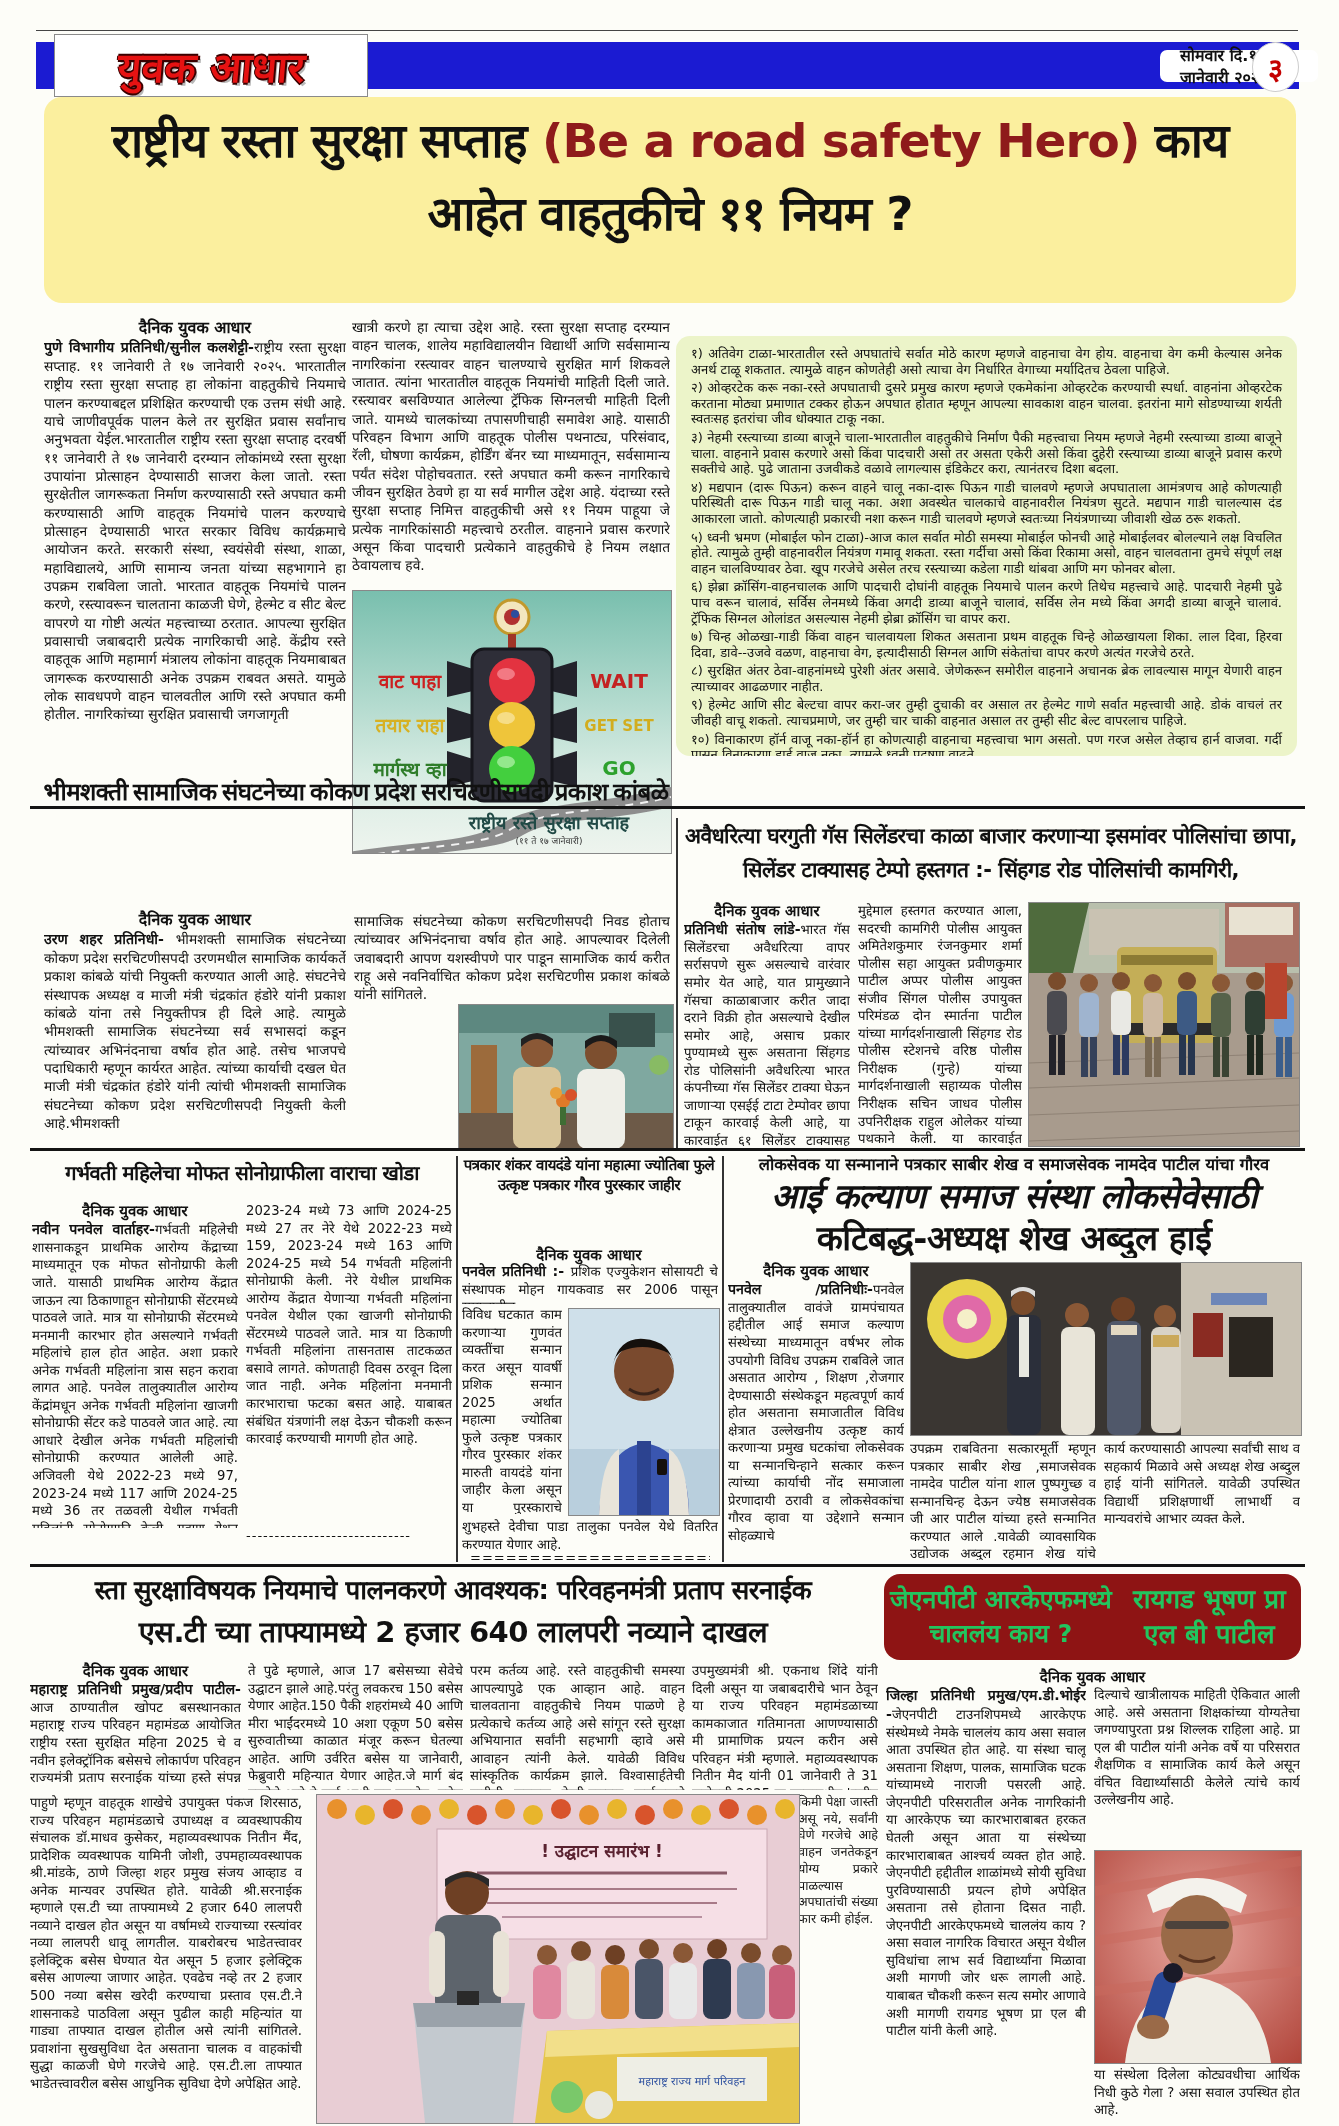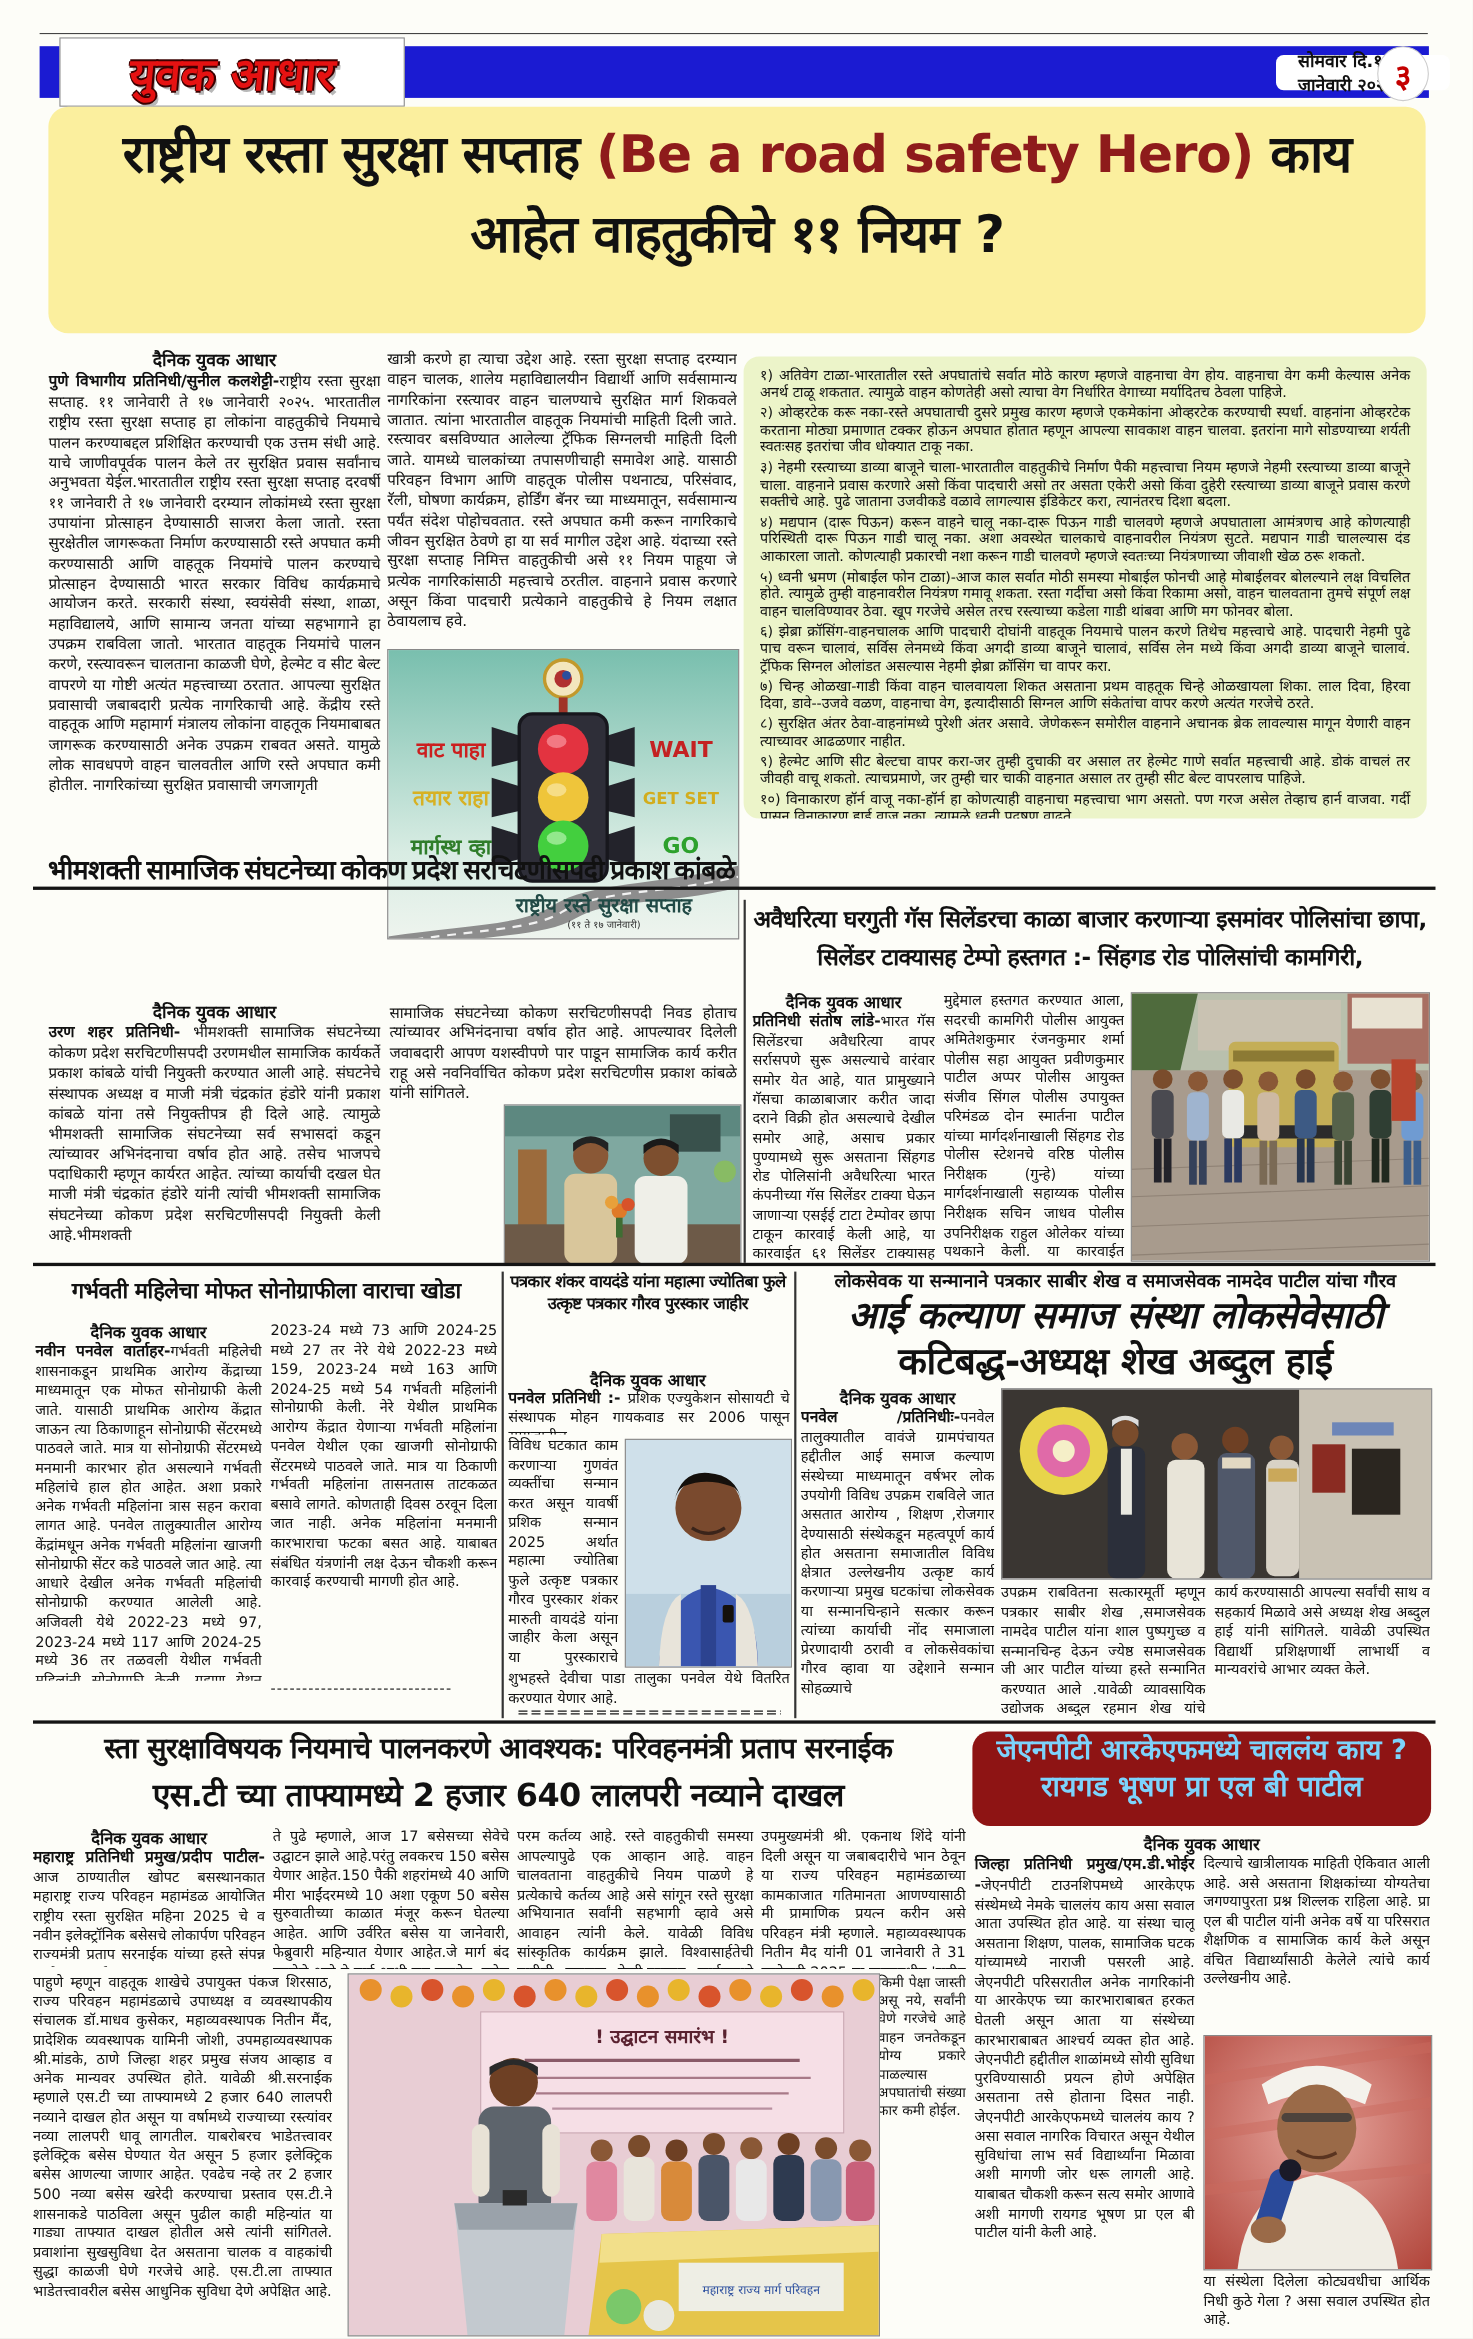--- a/index.html
+++ b/index.html
@@ -27,21 +27,21 @@
   .credit{font-weight:800;font-size:16px;text-align:center;}
   .bodytx{font-size:13.8px;line-height:1.33;text-align:justify;overflow:hidden;}
   .bodytx b{font-size:14.2px;}
   .rules-box{background:#ecf4c9;border-radius:14px;padding:10px 15px;box-sizing:border-box;overflow:hidden;}
   .rules-box p{margin:0 0 3px 0;font-size:13px;line-height:1.2;text-align:justify;}
 
   .headline{font-weight:800;text-align:center;line-height:1.3;overflow:hidden;letter-spacing:-0.5px;}
   .kicker{font-weight:800;text-align:center;overflow:hidden;}
   .dashes{font-size:13px;letter-spacing:1px;overflow:hidden;white-space:nowrap;}
 
-  .jnpt-box{background:#8e1414;border-radius:16px;color:#7dd3fc;display:flex;flex-direction:column;
+  .jnpt-box{background:#8e1414;border-radius:16px;color:#22c55e;display:flex;flex-direction:row;
             align-items:center;justify-content:flex-start;}
   .jnpt-box div{font-weight:800;text-align:center;line-height:1.35;}
 
   .photo{border:1px solid #888;overflow:hidden;background:#ddd;}
   svg{display:block;}
 </style>
 </head>
 <body>
 
 <div class="page">
@@ -112,21 +112,21 @@
 
       <text x="266" y="97" text-anchor="middle" font-size="20" font-weight="bold" fill="#c42222" font-family="DejaVu Sans, sans-serif">WAIT</text>
       <text x="266" y="140" text-anchor="middle" font-size="15" font-weight="bold" fill="#d2ad1e" font-family="DejaVu Sans, sans-serif">GET SET</text>
       <text x="266" y="184" text-anchor="middle" font-size="20" font-weight="bold" fill="#2da12d" font-family="DejaVu Sans, sans-serif">GO</text>
 
       <text x="196" y="238" text-anchor="middle" font-size="18" font-weight="bold" fill="#214a46">राष्ट्रीय रस्ते सुरक्षा सप्ताह</text>
       <text x="196" y="253" text-anchor="middle" font-size="9" fill="#333">(११ ते १७ जानेवारी)</text>
     </svg>
   </div>
 
-  <div class="abs rules-box" style="left:676px;top:324px;width:621px;height:420px;">
+  <div class="abs rules-box" style="left:676px;top:336px;width:621px;height:420px;">
     <p>१) अतिवेग टाळा-भारतातील रस्ते अपघातांचे सर्वात मोठे कारण म्हणजे वाहनाचा वेग होय. वाहनाचा वेग कमी केल्यास अनेक अनर्थ टाळू शकतात. त्यामुळे वाहन कोणतेही असो त्याचा वेग निर्धारित वेगाच्या मर्यादितच ठेवला पाहिजे.</p>
     <p>२) ओव्हरटेक करू नका-रस्ते अपघाताची दुसरे प्रमुख कारण म्हणजे एकमेकांना ओव्हरटेक करण्याची स्पर्धा. वाहनांना ओव्हरटेक करताना मोठ्या प्रमाणात टक्कर होऊन अपघात होतात म्हणून आपल्या सावकाश वाहन चालवा. इतरांना मागे सोडण्याच्या शर्यती स्वतःसह इतरांचा जीव धोक्यात टाकू नका.</p>
     <p>३) नेहमी रस्त्याच्या डाव्या बाजूने चाला-भारतातील वाहतुकीचे निर्माण पैकी महत्त्वाचा नियम म्हणजे नेहमी रस्त्याच्या डाव्या बाजूने चाला. वाहनाने प्रवास करणारे असो किंवा पादचारी असो तर असता एकेरी असो किंवा दुहेरी रस्त्याच्या डाव्या बाजूने प्रवास करणे सक्तीचे आहे. पुढे जाताना उजवीकडे वळावे लागल्यास इंडिकेटर करा, त्यानंतरच दिशा बदला.</p>
     <p>४) मद्यपान (दारू पिऊन) करून वाहने चालू नका-दारू पिऊन गाडी चालवणे म्हणजे अपघाताला आमंत्रणच आहे कोणत्याही परिस्थिती दारू पिऊन गाडी चालू नका. अशा अवस्थेत चालकाचे वाहनावरील नियंत्रण सुटते. मद्यपान गाडी चालल्यास दंड आकारला जातो. कोणत्याही प्रकारची नशा करून गाडी चालवणे म्हणजे स्वतःच्या नियंत्रणाच्या जीवाशी खेळ ठरू शकतो.</p>
     <p>५) ध्वनी भ्रमण (मोबाईल फोन टाळा)-आज काल सर्वात मोठी समस्या मोबाईल फोनची आहे मोबाईलवर बोलल्याने लक्ष विचलित होते. त्यामुळे तुम्ही वाहनावरील नियंत्रण गमावू शकता. रस्ता गर्दीचा असो किंवा रिकामा असो, वाहन चालवताना तुमचे संपूर्ण लक्ष वाहन चालविण्यावर ठेवा. खूप गरजेचे असेल तरच रस्त्याच्या कडेला गाडी थांबवा आणि मग फोनवर बोला.</p>
     <p>६) झेब्रा क्रॉसिंग-वाहनचालक आणि पादचारी दोघांनी वाहतूक नियमाचे पालन करणे तिथेच महत्त्वाचे आहे. पादचारी नेहमी पुढे पाच वरून चालावं, सर्विस लेनमध्ये किंवा अगदी डाव्या बाजूने चालावं, सर्विस लेन मध्ये किंवा अगदी डाव्या बाजूने चालावं. ट्रॅफिक सिग्नल ओलांडत असल्यास नेहमी झेब्रा क्रॉसिंग चा वापर करा.</p>
     <p>७) चिन्ह ओळखा-गाडी किंवा वाहन चालवायला शिकत असताना प्रथम वाहतूक चिन्हे ओळखायला शिका. लाल दिवा, हिरवा दिवा, डावे--उजवे वळण, वाहनाचा वेग, इत्यादीसाठी सिग्नल आणि संकेतांचा वापर करणे अत्यंत गरजेचे ठरते.</p>
     <p>८) सुरक्षित अंतर ठेवा-वाहनांमध्ये पुरेशी अंतर असावे. जेणेकरून समोरील वाहनाने अचानक ब्रेक लावल्यास मागून येणारी वाहन त्याच्यावर आढळणार नाहीत.</p>
     <p>९) हेल्मेट आणि सीट बेल्टचा वापर करा-जर तुम्ही दुचाकी वर असाल तर हेल्मेट गाणे सर्वात महत्त्वाची आहे. डोकं वाचलं तर जीवही वाचू शकतो. त्याचप्रमाणे, जर तुम्ही चार चाकी वाहनात असाल तर तुम्ही सीट बेल्ट वापरलाच पाहिजे.</p>
     <p>१०) विनाकारण हॉर्न वाजू नका-हॉर्न हा कोणत्याही वाहनाचा महत्त्वाचा भाग असतो. पण गरज असेल तेव्हाच हार्न वाजवा. गर्दी पासून विनाकारण हार्ड वाजू नका. त्यामुळे ध्वनी प्रदूषण वाढते.</p>

